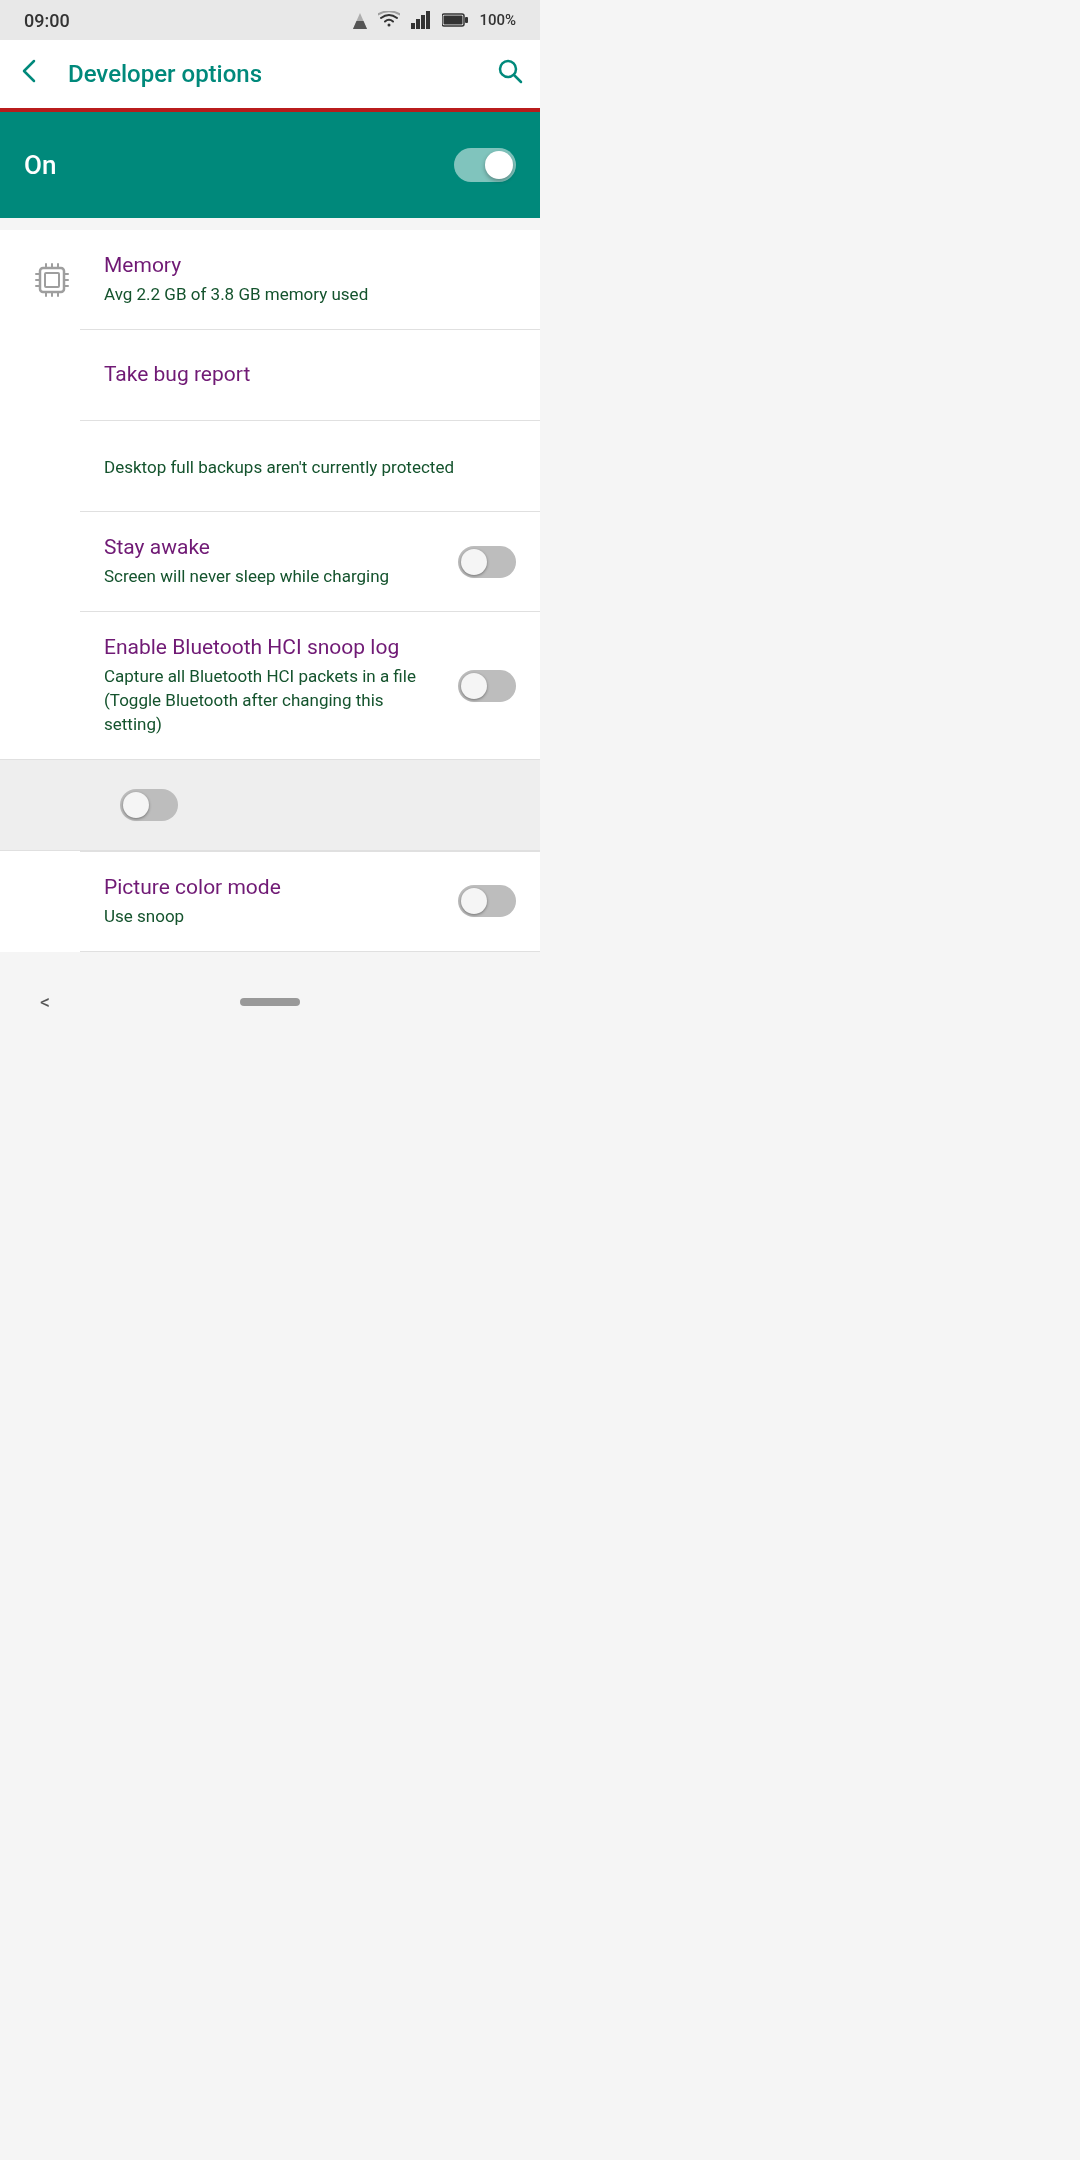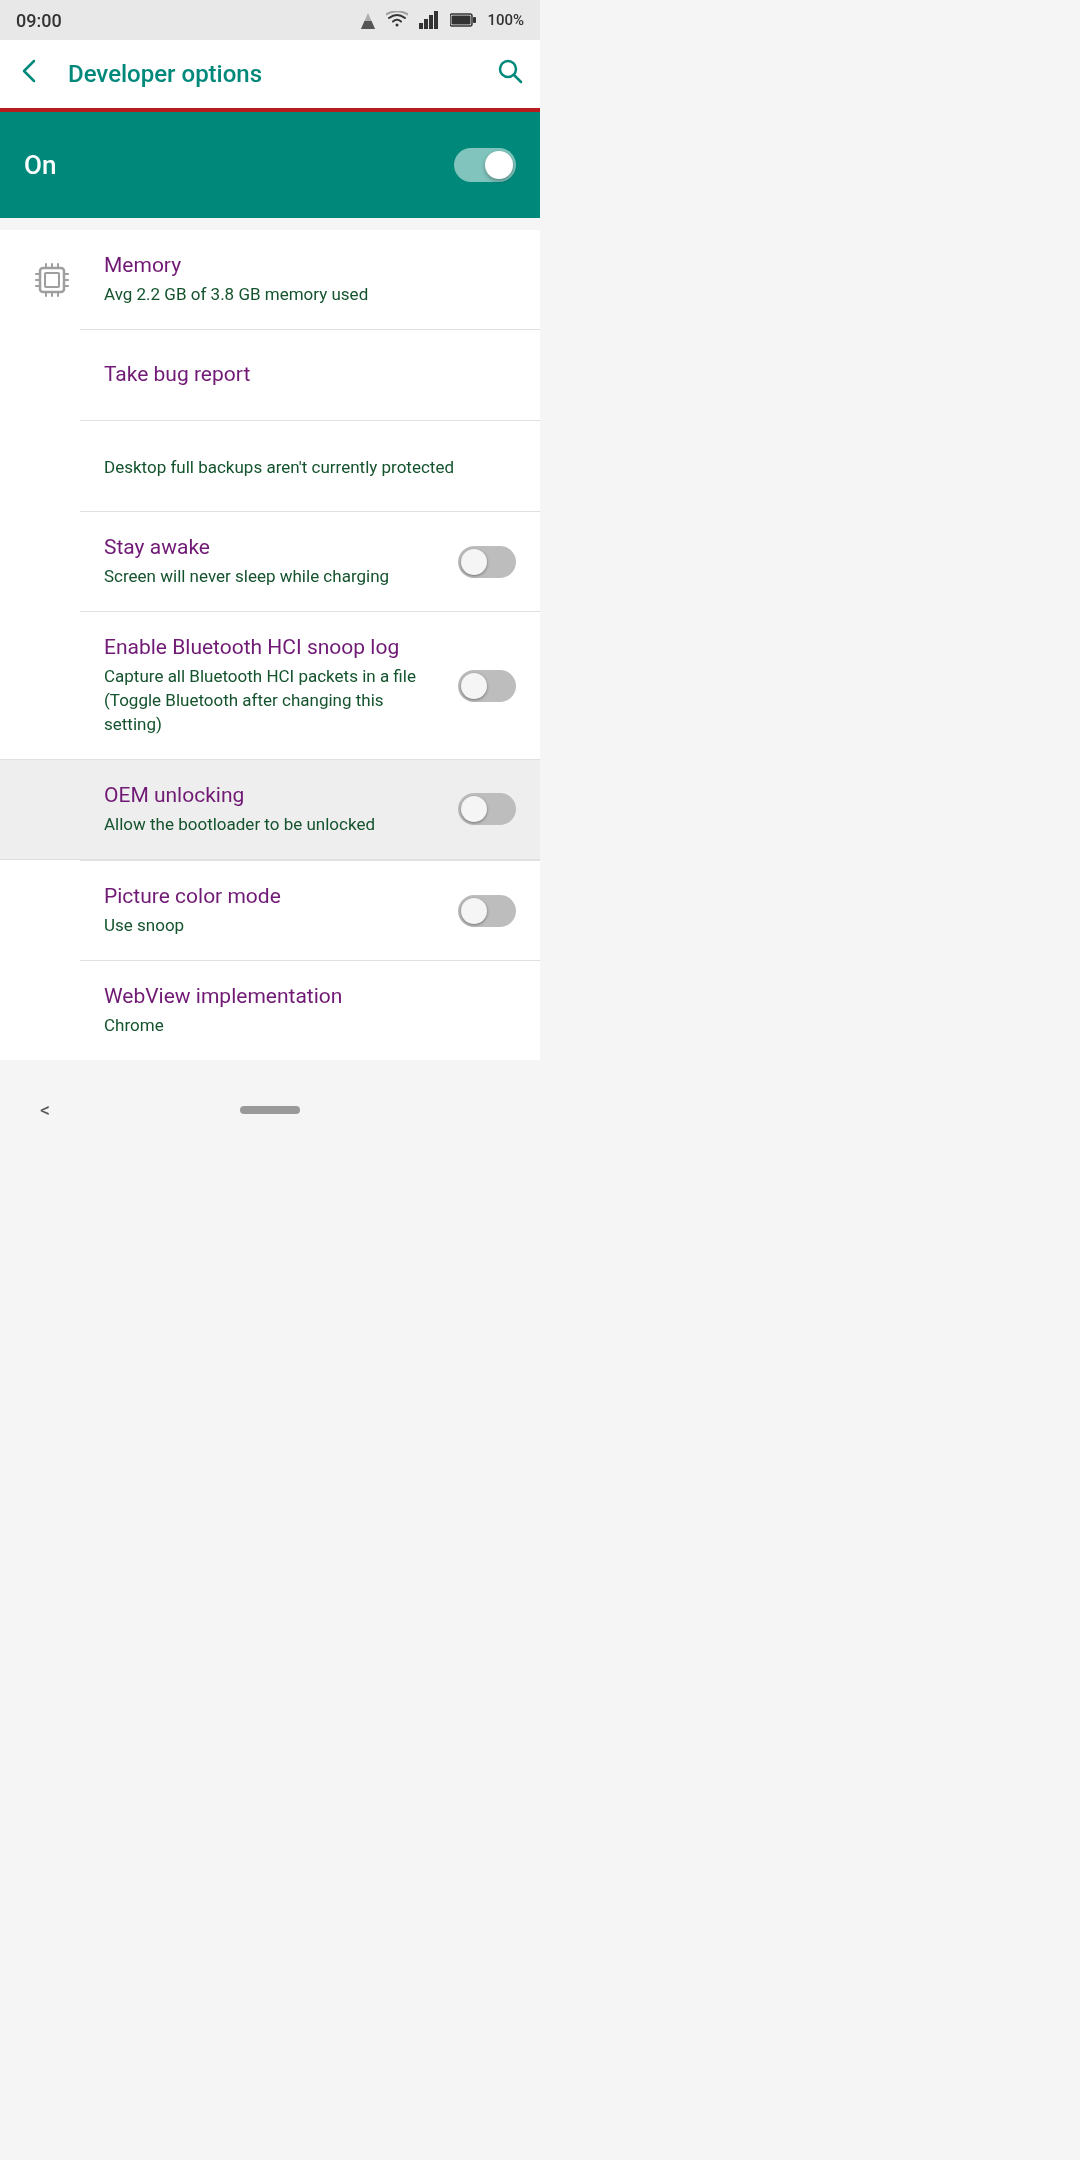--- a/index.html
+++ b/index.html
@@ -12,21 +12,21 @@
       min-height: 1080px;
       overflow-x: hidden;
     }
 
     
     .status-bar {
       background: #e8e8e8;
       display: flex;
       justify-content: space-between;
       align-items: center;
-      padding: 0 16px;
+      padding: 0 24px;
       height: 40px;
     }
     .status-time {
       font-size: 18px;
       font-weight: 500;
       color: #333;
     }
     .status-icons {
       display: flex;
       align-items: center;
@@ -344,24 +344,20 @@
       <div class="toggle-sm">
         <div class="toggle-sm-track"></div>
         <div class="toggle-sm-thumb"></div>
       </div>
     </div>
   </div>
   <div class="divider-full"></div>
 
   <div class="settings-item highlighted">
     <div class="settings-item-icon" style="width:56px; margin-right:24px;"></div>
-    <div class="settings-item-content">
-      <div class="settings-item-title">OEM unlocking</div>
-      <div class="settings-item-subtitle">Allow the bootloader to be unlocked</div>
-    </div>
     <div class="settings-item-control">
       <div class="toggle-sm">
         <div class="toggle-sm-track"></div>
         <div class="toggle-sm-thumb"></div>
       </div>
     </div>
   </div>
   <div class="divider-full"></div>
 
   <div class="divider"></div>
@@ -374,26 +370,19 @@
     </div>
     <div class="settings-item-control">
       <div class="toggle-sm">
         <div class="toggle-sm-track"></div>
         <div class="toggle-sm-thumb"></div>
       </div>
     </div>
   </div>
   <div class="divider"></div>
 
-  <div class="settings-item">
-    <div class="settings-item-icon" style="width:56px; margin-right:24px;"></div>
-    <div class="settings-item-content">
-      <div class="settings-item-title">WebView implementation</div>
-      <div class="settings-item-subtitle">Chrome</div>
-    </div>
-  </div>
 
 </div>
 
 <div class="nav-bar" style="position: relative; margin-top: 20px;">
   <span class="nav-back-btn">&lt;</span>
   <div class="nav-home-pill"></div>
 </div>
 
 </body></html>

